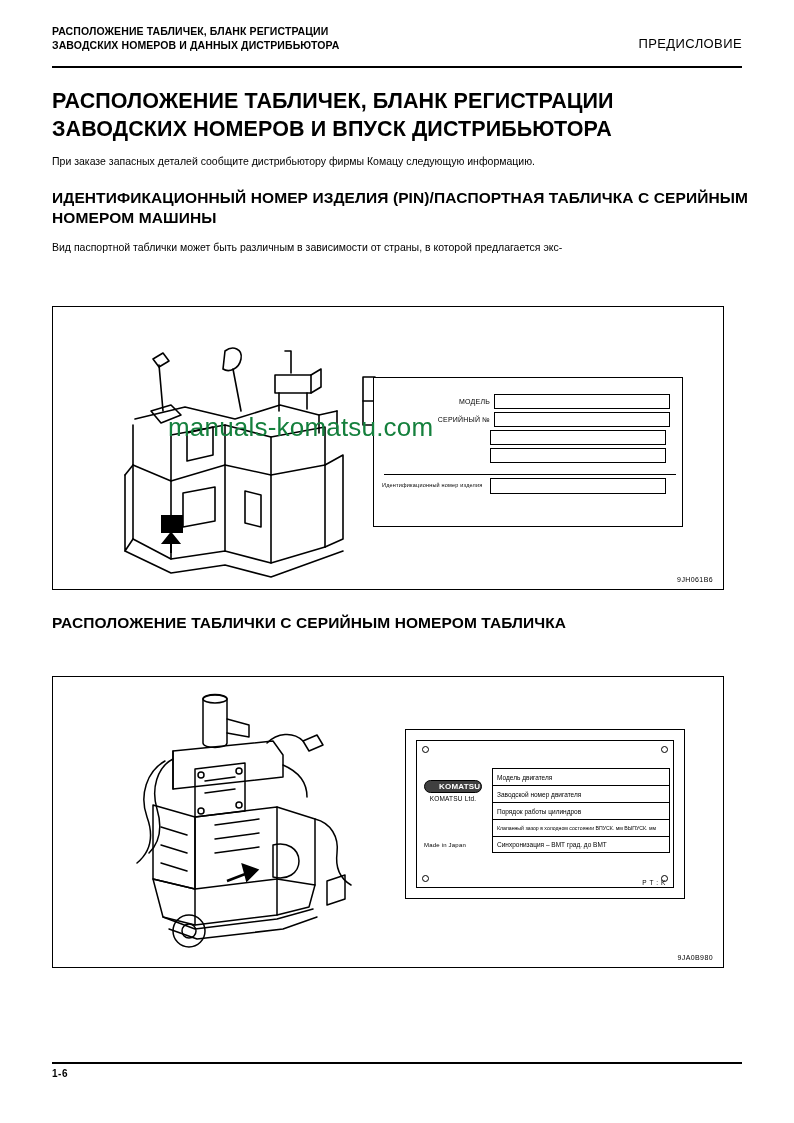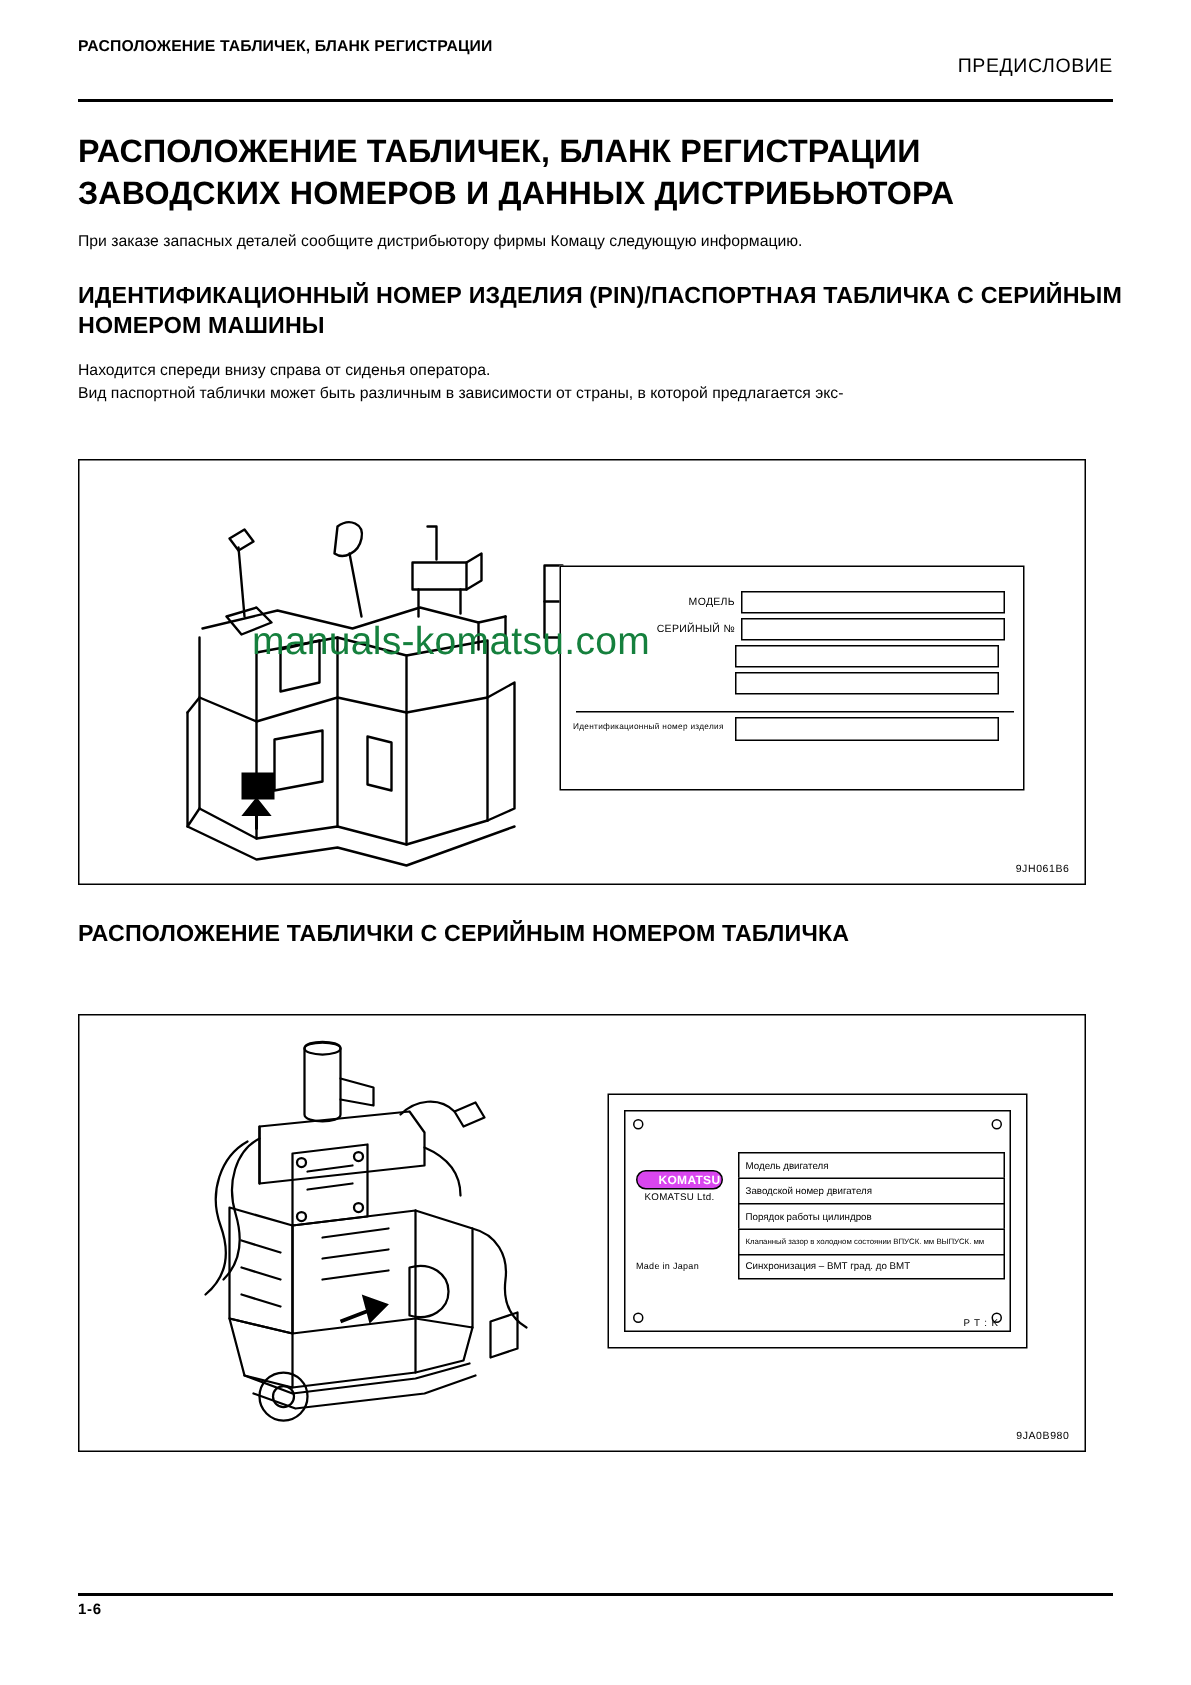--- a/index.html
+++ b/index.html
@@ -237,21 +237,21 @@
     width: 58px;
     text-align: center;
   }
   .plate2 .komatsu-logo .brand {
     font-size: 8px;
     font-weight: bold;
     letter-spacing: 0.2px;
     border: 1px solid #000;
     border-radius: 7px;
     padding: 1px 14px;
-    background: #d946ef;
+    background: #404040;
     color: #fff;
   }
   .plate2 .komatsu-logo .sub {
     font-size: 6.5px;
     margin-top: 2px;
     letter-spacing: 0.2px;
   }
   .plate2 .madein {
     position: absolute;
     left: 18px;
@@ -285,33 +285,33 @@
   svg { display: block; }
 </style>
 </head>
 <body>
 
 <div class="page">
 
   <div class="header">
     <div class="header-left">
       <div>РАСПОЛОЖЕНИЕ ТАБЛИЧЕК, БЛАНК РЕГИСТРАЦИИ</div>
+      <div>ЗАВОДСКИХ НОМЕРОВ И ДАННЫХ ДИСТРИБЬЮТОРА</div>
     </div>
     <div class="header-right">ПРЕДИСЛОВИЕ</div>
   </div>
   <div class="header-rule"></div>
 
-  <div class="main-title">РАСПОЛОЖЕНИЕ ТАБЛИЧЕК, БЛАНК РЕГИСТРАЦИИ ЗАВОДСКИХ НОМЕРОВ И ДАННЫХ ДИСТРИБЬЮТОРА</div>
+  <div class="main-title">РАСПОЛОЖЕНИЕ ТАБЛИЧЕК, БЛАНК РЕГИСТРАЦИИ ЗАВОДСКИХ НОМЕРОВ И ВПУСК ДИСТРИБЬЮТОРА</div>
 
   <div class="intro-text">При заказе запасных деталей сообщите дистрибьютору фирмы Комацу следующую информацию.</div>
 
   <div class="sub-title">ИДЕНТИФИКАЦИОННЫЙ НОМЕР ИЗДЕЛИЯ (PIN)/ПАСПОРТНАЯ ТАБЛИЧКА С СЕРИЙНЫМ НОМЕРОМ МАШИНЫ</div>
 
   <div class="para-1">
-    <p>Находится спереди внизу справа от сиденья оператора.</p>
     <p>Вид паспортной таблички может быть различным в зависимости от страны, в которой предлагается экс-</p>
   </div>
 
   <div class="figure-box" id="figure-1">
 
     <svg width="320" height="268" viewBox="0 0 320 268" style="position:absolute;left:22px;top:8px;">
       <g fill="none" stroke="#000" stroke-width="1.6" stroke-linejoin="round" stroke-linecap="round">
 
         <path d="M78 44 l10 -6 6 8 -10 6 z"></path>
         <path d="M84 50 L88 96"></path>

